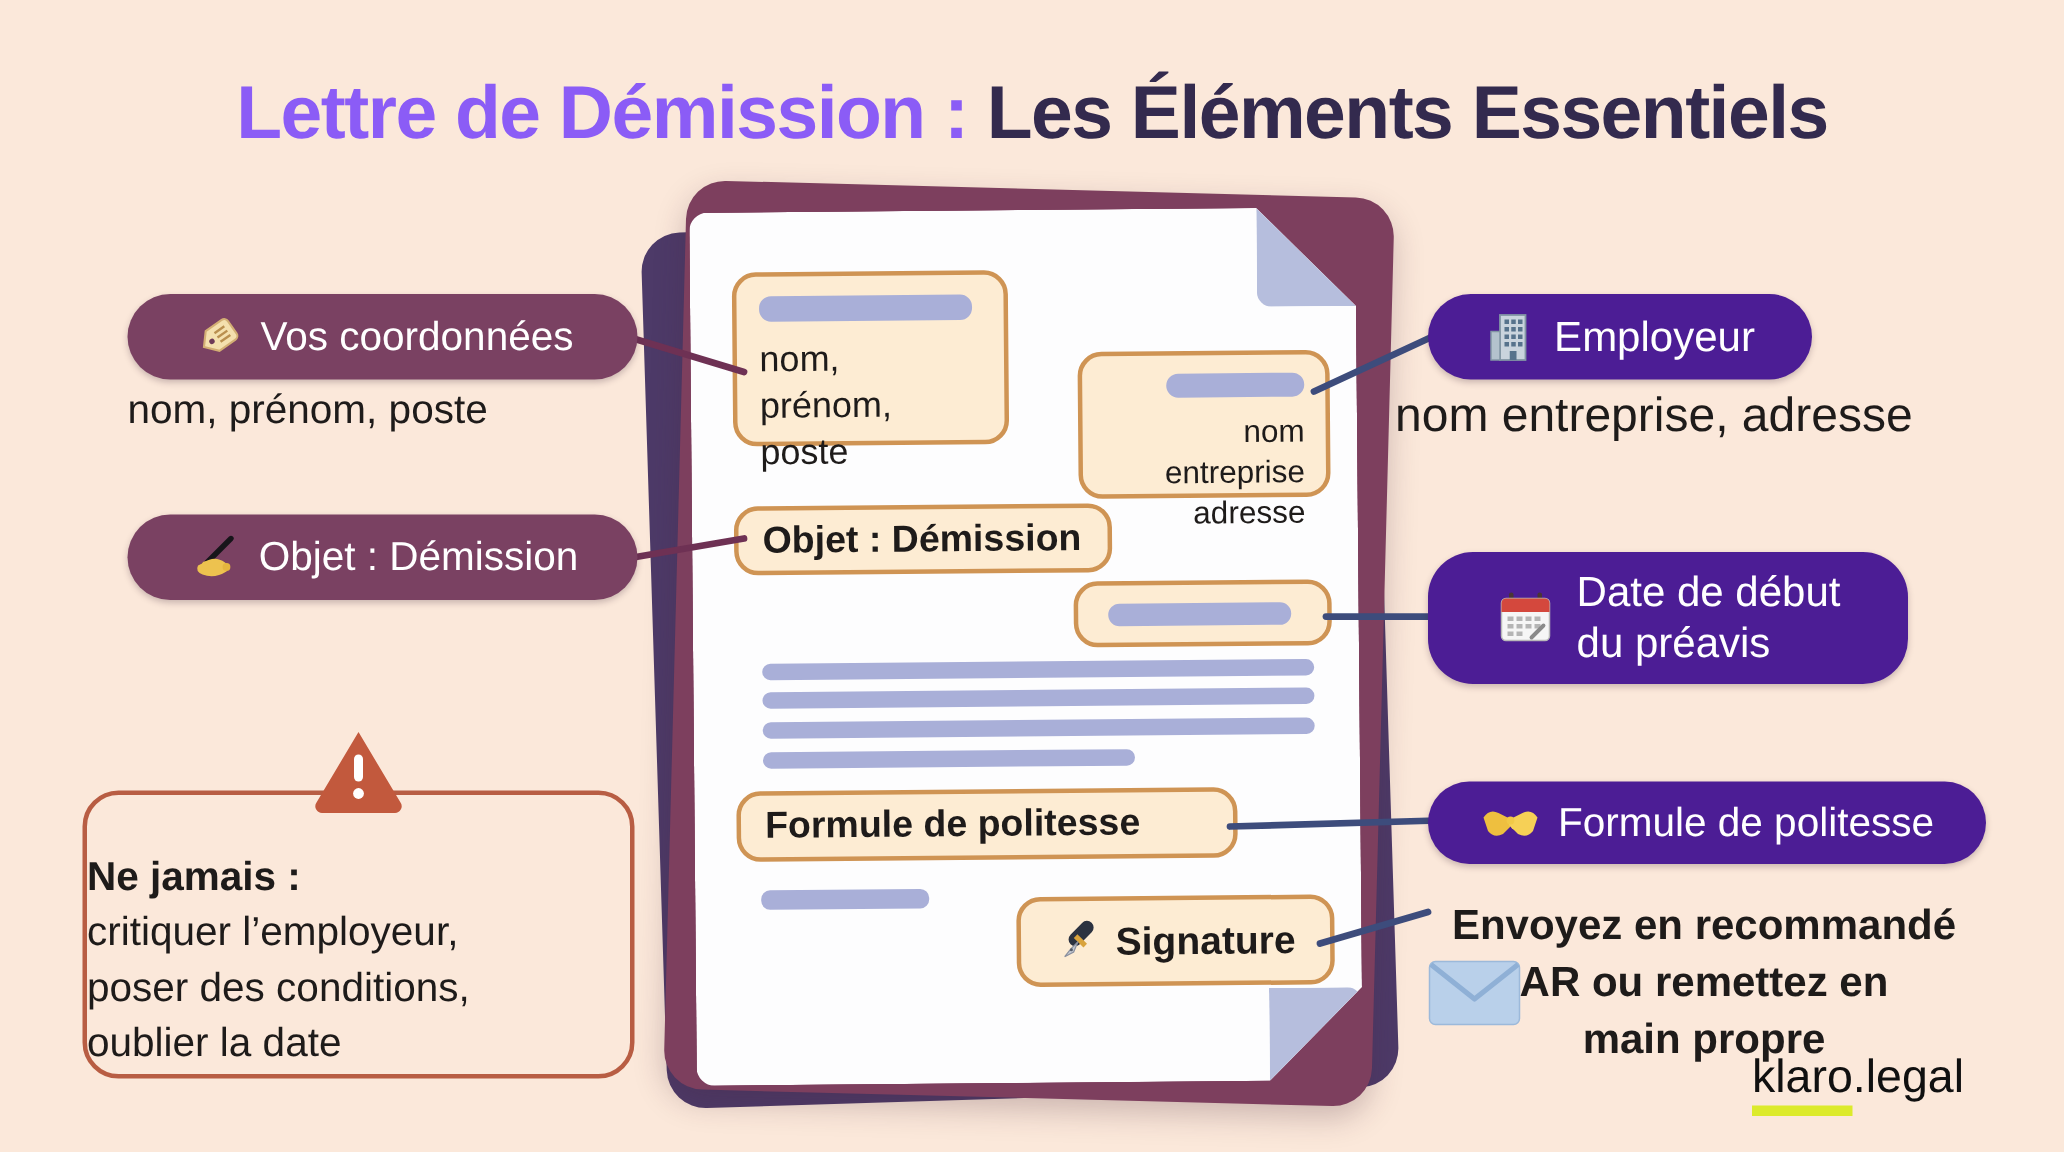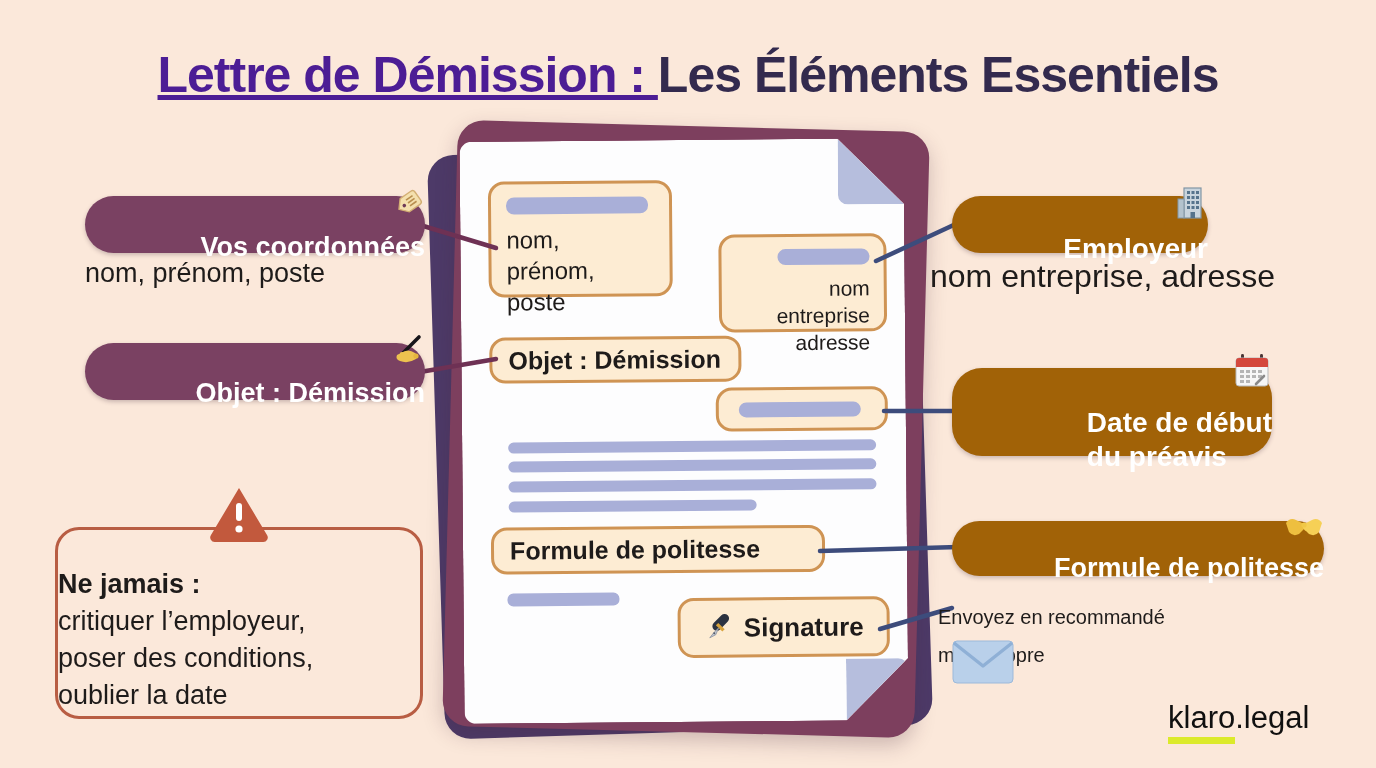--- a/index.html
+++ b/index.html
@@ -5,21 +5,21 @@
   html,body{margin:0;padding:0;}
   #canvas{
     position:relative;width:1376px;height:768px;overflow:hidden;
     background:#fbe8da;font-family:"Liberation Sans",sans-serif;color:#1e1b1a;
   }
   
   .title{
     position:absolute;top:46px;left:0;width:100%;text-align:center;
     font-size:50px;font-weight:700;letter-spacing:-1px;white-space:nowrap;z-index:5;
   }
-  .title .t1{color:#4c1d95;text-decoration:underline;}
+  .title .t1{color:#8b5cf6;}
   .title .t2{color:#332a4e;}
   
   .sheet{position:absolute;border-radius:26px;}
   .sheet-purple{left:436px;top:148px;width:488px;height:584px;background:#4d3a68;transform:rotate(-1.8deg);z-index:1;}
   .sheet-maroon{left:450px;top:126px;width:472px;height:606px;background:#7d3f5e;transform:rotate(1.5deg);z-index:1;box-shadow:0 8px 20px rgba(70,35,55,.25);}
   .page{
     position:absolute;left:462px;top:140px;width:444px;height:582px;background:#fdfdfe;
     border-radius:12px;transform:rotate(-0.5deg);z-index:3;
     clip-path:polygon(0 0,378px 0,100% 66px,100% 520px,382px 100%,0 100%);
   }
@@ -33,36 +33,36 @@
   .bar{background:#a9afd8;border-radius:8px;}
   .doc-sender{left:28px;top:40px;width:184px;height:116px;padding:13px 15px;font-size:24px;line-height:31px;}
   .doc-recipient{left:258px;top:95px;width:168px;height:98px;padding:12px 14px;font-size:21px;line-height:27px;text-align:right;}
   .doc-subject{left:28px;top:196px;width:252px;height:46px;font-size:25px;font-weight:700;line-height:40px;padding-left:16px;}
   .doc-date{left:254px;top:248px;width:172px;height:44px;display:flex;align-items:center;padding-left:20px;}
   .doc-closing{left:28px;top:386px;width:334px;height:47px;font-size:25px;font-weight:700;line-height:41px;padding-left:16px;}
   .doc-signature{left:214px;top:458px;width:212px;height:60px;display:flex;align-items:center;justify-content:center;gap:10px;font-size:26px;font-weight:700;}
   .body-bar{position:absolute;left:46px;height:11px;border-radius:6px;background:#a9afd8;}
   
   .pill{
-    position:absolute;display:flex;align-items:flex-end;justify-content:center;gap:12px;
-    border-radius:29px;color:#fff;font-weight:700;z-index:5;box-shadow:0 2px 4px rgba(60,30,50,.25);flex-direction:column;
+    position:absolute;display:flex;align-items:center;justify-content:center;gap:12px;
+    border-radius:29px;color:#fff;font-weight:400;z-index:5;box-shadow:0 2px 4px rgba(60,30,50,.25);
   }
   .pill-left{background:#7a4162;font-size:27px;}
-  .pill-right{background:#a16207;font-size:27px;}
+  .pill-right{background:#4c1d95;font-size:27px;}
   .sub{position:absolute;font-size:26px;color:#1e1b1a;z-index:5;}
   
   .warn-box{
     position:absolute;left:55px;top:527px;width:368px;height:192px;border:3px solid #b85d43;
     border-radius:24px;box-sizing:border-box;z-index:4;text-align:left;padding-top:36px;
     font-size:27px;line-height:37px;
   }
   .warn-title{font-weight:700;}
   .warn-tri{position:absolute;left:206px;top:484px;z-index:5;}
   
-  .delivery{position:absolute;left:938px;top:598px;width:396px;text-align:left;font-size:20px;line-height:38px;z-index:5;}
+  .delivery{position:absolute;left:938px;top:598px;width:396px;text-align:center;font-size:28px;line-height:38px;z-index:5;font-weight:bold;}
   .env{position:absolute;left:14px;top:42px;}
   
   #wires{position:absolute;left:0;top:0;z-index:4;pointer-events:none;}
   
   .logo{position:absolute;left:1168px;top:700px;z-index:6;font-size:31px;white-space:nowrap;}
   .logo .bold{font-weight:400;color:#101010;border-bottom:7px solid #dcea2b;padding-bottom:2px;}
   .logo .rest{color:#101010;}
   .logo-mark{position:absolute;left:1308px;top:678px;width:56px;height:72px;z-index:-1;}
   .lm-dot{position:absolute;left:22px;top:2px;width:24px;height:24px;border-radius:50%;background:#e39140;}
   .lm-ring{
@@ -247,20 +247,21 @@
   </div>
 
   <div class="delivery">
     <span class="env icn">
       <svg width="62" height="44" viewBox="0 0 62 44">
         <rect x="1" y="1" width="60" height="42" rx="4" fill="#b9d0ea" stroke="#9cb9da"></rect>
         <path d="M2 3 L31 26 L60 3" fill="none" stroke="#8fb0d6" stroke-width="3.4" stroke-linejoin="round"></path>
       </svg>
     </span>
     <div>Envoyez en recommandé</div>
+    <div>AR ou remettez en</div>
     <div>main propre</div>
   </div>
 
   <div class="logo-mark">
     <div class="lm-dot"></div>
     <div class="lm-ring"></div>
   </div>
   <div class="logo">
     <span class="bold">klaro</span><span class="rest">.legal</span>
   </div>

